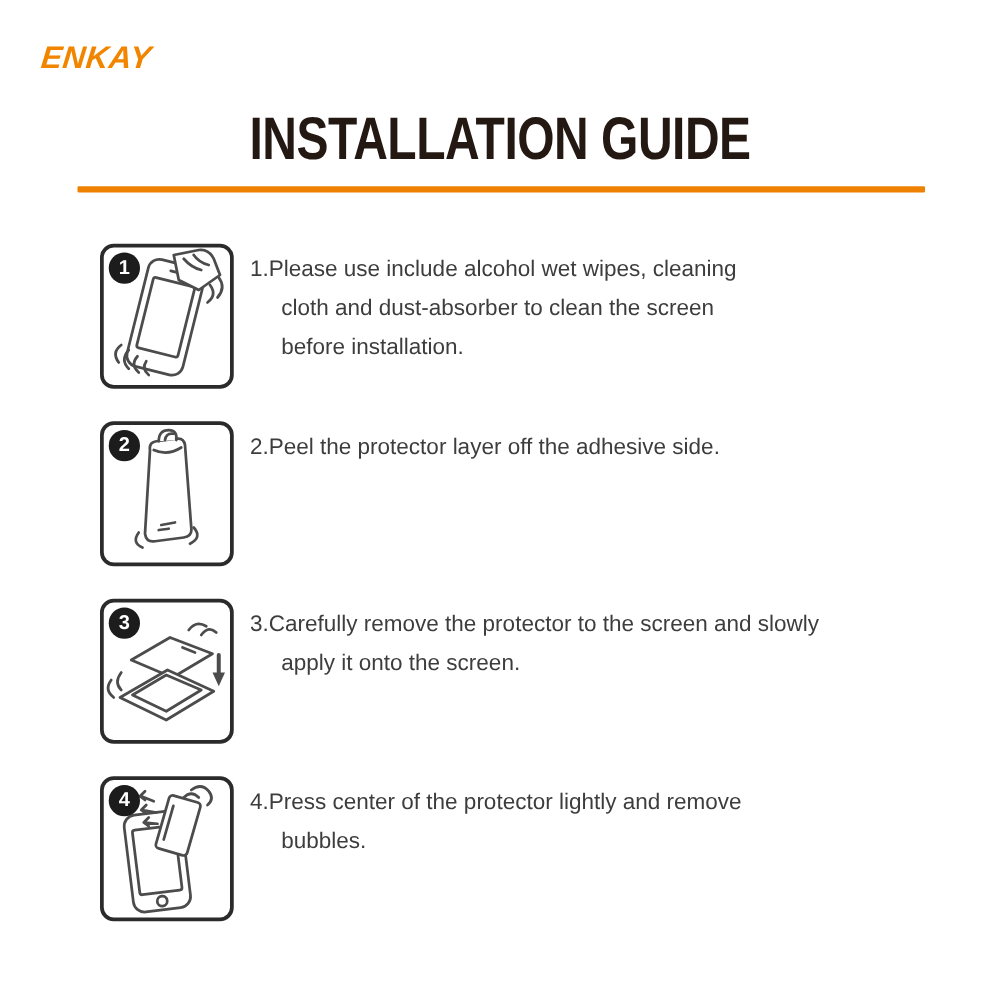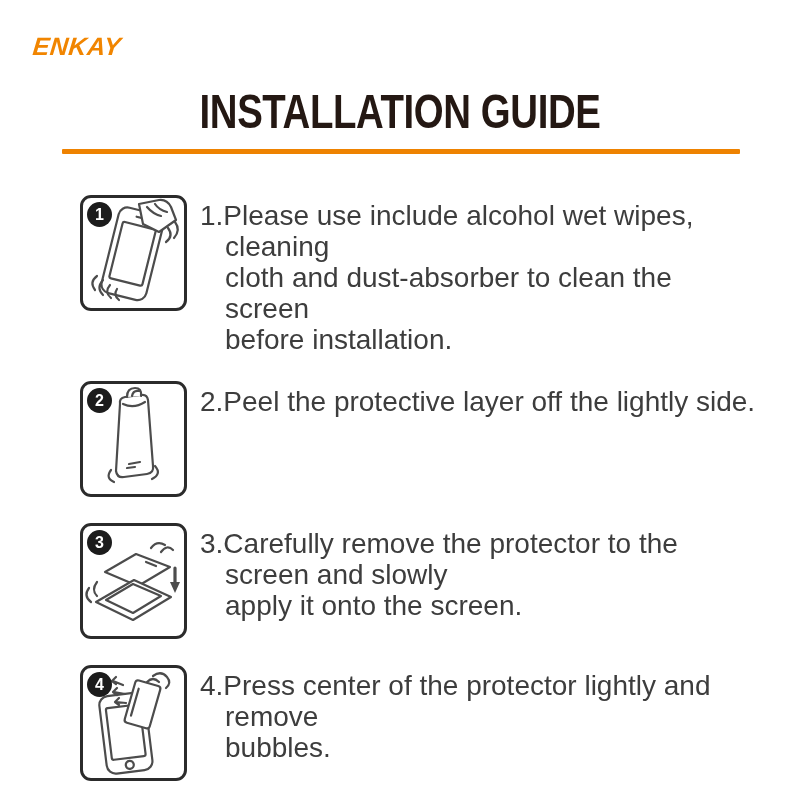--- a/index.html
+++ b/index.html
@@ -32,21 +32,21 @@
     color:var(--line-art,#4c4c4c);
   }
   .fig svg{position:absolute;left:0;top:0;width:100%;height:100%;}
   .badge{
     position:absolute;left:4px;top:4px;width:25px;height:25px;border-radius:50%;
     background:var(--badge-black,#1c1c1c);color:#fff;
     font-size:16px;font-weight:bold;line-height:25px;text-align:center;z-index:2;
   }
   .step-text{
     margin:5px 0 0 13px;width:545px;
-    font-size:28px;line-height:31px;
+    font-size:18px;line-height:31px;
     color:var(--body-text,#3d3d3d);
     padding-left:25px;text-indent:-25px;
     white-space:pre-line;
   }
 </style>
 </head>
 <body>
 
 <div class="page">
 
@@ -87,21 +87,21 @@
           <g fill="none" stroke="currentColor" stroke-width="2.2" stroke-linecap="round" stroke-linejoin="round">
             <path d="M37 20 Q36 14 42 13 L58 11 Q64 10 65 16 L70 82 Q71 89 64 90 L41 93 Q34 94 33 87 Z" fill="#fff"></path>
             <path d="M40 20 Q51 25 62 18"></path>
             <path d="M44 13 Q44 4 52 4 Q59 4 58 12" fill="#fff"></path>
             <path d="M49 12 Q50 6 56 7"></path>
             <path d="M46 80 L57 78 M44 84 L52 83"></path>
             <path d="M28 86 Q22 94 31 98 M72 82 Q79 90 69 95"></path>
           </g>
         </svg>
       </div>
-      <p class="step-text"><span>2.</span><span>Peel the protective layer off the lightly side.</span></p>
+      <p class="step-text"><span>2.</span><span>Peel the protector layer off the adhesive side.</span></p>
     </div>
 
     <div class="step-row">
       <div class="fig">
         <span class="badge">3</span>
         <svg viewBox="0 0 101 110">
           <g fill="none" stroke="currentColor" stroke-width="2.2" stroke-linecap="round" stroke-linejoin="round">
             <path d="M68 22 Q74 14 82 19 M78 26 Q84 18 90 24"></path>
             <path d="M22 46 L55 60 L87 41 L53 28 Z" fill="#fff"></path>
             <line x1="63" y1="36" x2="73" y2="40"></line>

